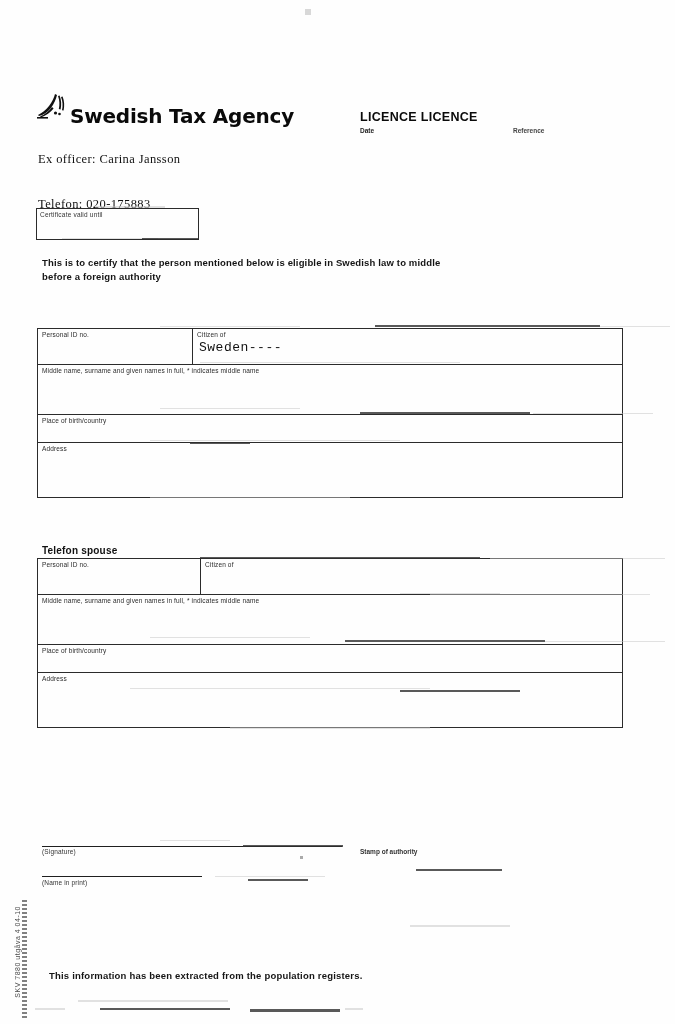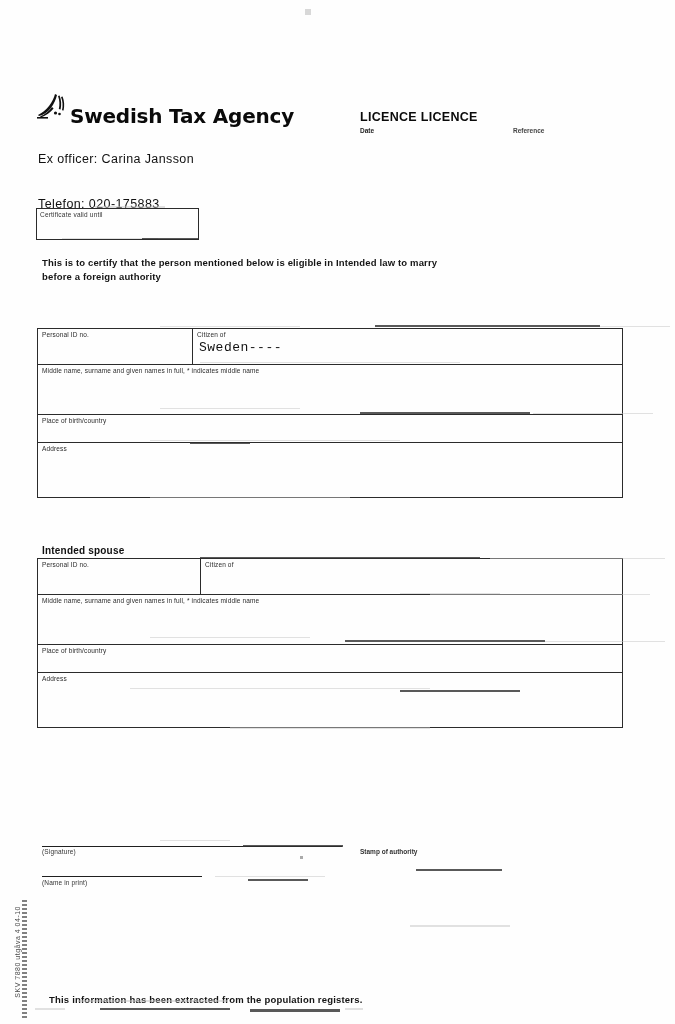--- a/index.html
+++ b/index.html
@@ -43,21 +43,21 @@
     color: #0a0a0a;
     white-space: nowrap;
     font-family: "DejaVu Sans", sans-serif;
     margin-top: 20px;
   }
 
   .contact-block {
     position: absolute;
     left: 38px;
     top: 122px;
-    font-family: Liberation Sans, sans-serif;
+    font-family: Liberation Serif, serif;
     font-size: 12.5px;
     line-height: 15px;
     letter-spacing: 0.4px;
     color: #111;
     white-space: pre;
   }
 
   .doc-title {
     position: absolute;
     left: 360px;
@@ -198,21 +198,20 @@
 
   
   .footer-note {
     position: absolute;
     left: 49px;
     top: 970px;
     font-size: 9.5px;
     font-weight: bold;
     color: #151515;
     letter-spacing: 0.2px;
-    margin-top: 24px;
   }
 
   
   .vcode {
     position: absolute;
     left: 14px;
     top: 906px;
     font-size: 7px;
     color: #2a2a2a;
     letter-spacing: 0.5px;
@@ -284,21 +283,21 @@
 
   <div class="valid-box">
     <span class="valid-box-label">Certificate valid until</span>
     <span class="fvalue"></span>
   </div>
 
   <div class="noise light" style="left:95px; top:206px; width:70px; height:2px;"></div>
   <div class="noise light" style="left:62px; top:238px; width:96px; height:1px;"></div>
   <div class="noise dark" style="left:142px; top:238px; width:57px; height:1px;"></div>
 
-  <div class="certify">This is to certify that the person mentioned below is eligible in Intended law to marry before a foreign authority</div>
+  <div class="certify">This is to certify that the person mentioned below is eligible in Swedish law to middle before a foreign authority</div>
 
   <div class="ftable" style="top:328px; height:170px;">
     <div class="frow" style="height:36px;">
       <div class="fcell divided" style="left:0; width:155px;">
         <span class="flabel">Personal ID no.</span>
         <span class="fvalue"></span>
       </div>
       <div class="fcell" style="left:155px; right:0;">
         <span class="flabel">Citizen of</span>
         <span class="fvalue">Sweden----</span>
@@ -328,21 +327,21 @@
   <div class="noise dark" style="left:375px; top:325px; width:225px; height:2px;"></div>
   <div class="noise light" style="left:600px; top:326px; width:70px; height:1px;"></div>
   <div class="noise light" style="left:200px; top:362px; width:260px; height:1px;"></div>
   <div class="noise light" style="left:160px; top:408px; width:140px; height:1px;"></div>
   <div class="noise dark" style="left:360px; top:412px; width:170px; height:2px;"></div>
   <div class="noise light" style="left:533px; top:413px; width:120px; height:1px;"></div>
   <div class="noise light" style="left:150px; top:440px; width:250px; height:1px;"></div>
   <div class="noise dark" style="left:190px; top:442px; width:60px; height:2px;"></div>
   <div class="noise light" style="left:150px; top:497px; width:200px; height:1px;"></div>
 
-  <div class="section-heading" style="top:545px;">Intended spouse</div>
+  <div class="section-heading" style="top:545px;">Telefon spouse</div>
 
   <div class="ftable" style="top:558px; height:170px;">
     <div class="frow" style="height:36px;">
       <div class="fcell divided" style="left:0; width:163px;">
         <span class="flabel">Personal ID no.</span>
         <span class="fvalue"></span>
       </div>
       <div class="fcell" style="left:163px; right:0;">
         <span class="flabel">Citizen of</span>
         <span class="fvalue"></span>

